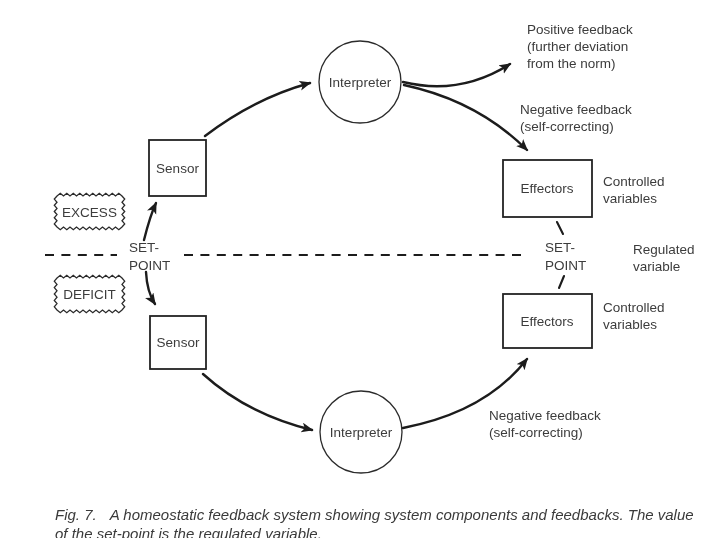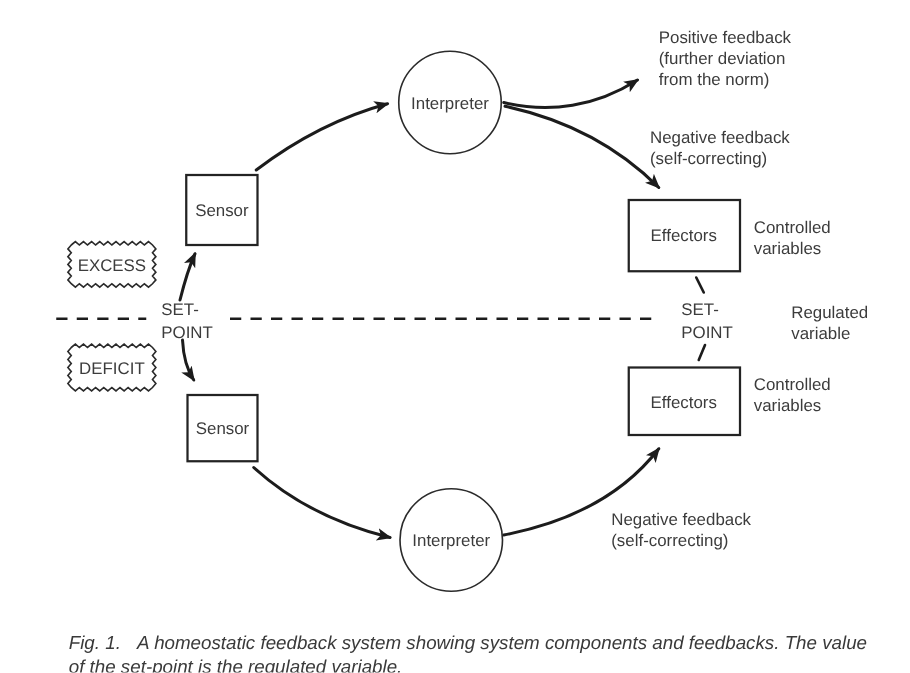--- a/index.html
+++ b/index.html
@@ -103,15 +103,15 @@
     <text class="lbl" x="603" y="312">Controlled</text>
     <text class="lbl" x="603" y="329">variables</text>
   </g>
 
   <g>
     <text class="lbl" x="489" y="420">Negative feedback</text>
     <text class="lbl" x="489" y="437">(self-correcting)</text>
   </g>
 </svg>
 
-<p class="caption"><span class="figlab">Fig. 1.</span><span>A homeostatic feedback system showing system components and feedbacks. The value of the set-point is the regulated variable.</span></p>
+<p class="caption"><span class="figlab">Fig. 7.</span><span>A homeostatic feedback system showing system components and feedbacks. The value of the set-point is the regulated variable.</span></p>
 
 </div>
 
 </body></html>

